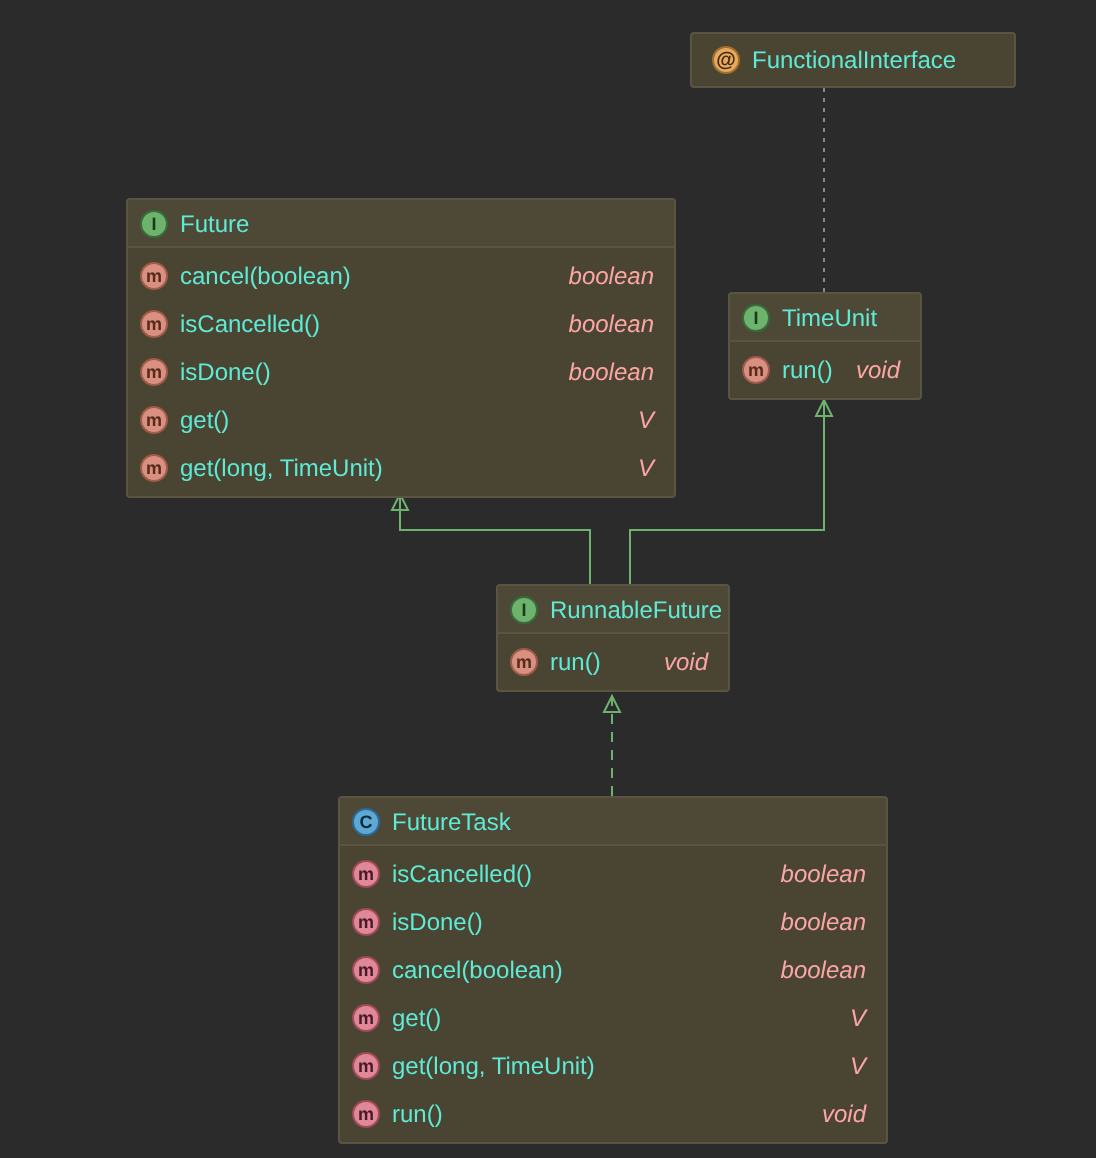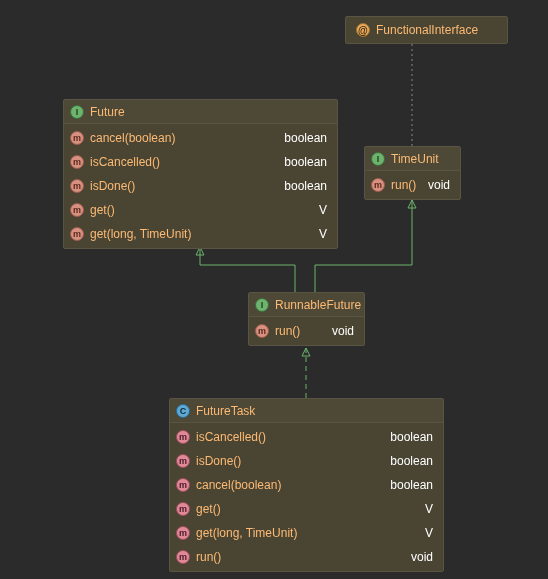--- a/index.html
+++ b/index.html
@@ -54,22 +54,22 @@
     font-size: 9px;
     font-weight: bold;
     margin-right: 6px;
     flex-shrink: 0;
   }
   .icon-i { background: #6db36d; border: 1px solid #3a6b3a; color: #1a3a1a; }
   .icon-c { background: #5fa8d3; border: 1px solid #2a6a9a; color: #0b2a3a; }
   .icon-at { background: #e8a85f; border: 1px solid #a0702a; color: #3a2a0a; font-size: 10px; }
   .icon-m-abs { background: #d89080; border: 1px solid #a05a4a; color: #5a2a1a; }
   .icon-m { background: #e08898; border: 1px solid #a04a5a; color: #4a1a2a; }
-  .name { color: #fdba74; }
-  .ret { margin-left: auto; color: #ffffff; padding-left:10px;}
+  .name { color: #5eead4; }
+  .ret { margin-left: auto; color: #fca5a5; padding-left:10px;font-style:italic;}
   .annotation-box {
     position: absolute;
     height: 28px;
     display: flex;
     align-items: center;
     padding: 0 10px;
     background: #4a4533;
     border: 1px solid #5a5542;
     border-radius: 2px;
   }

